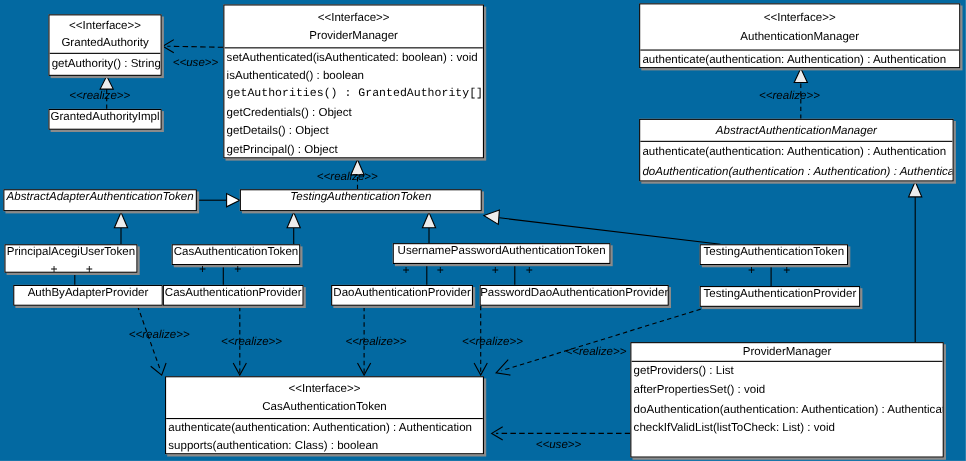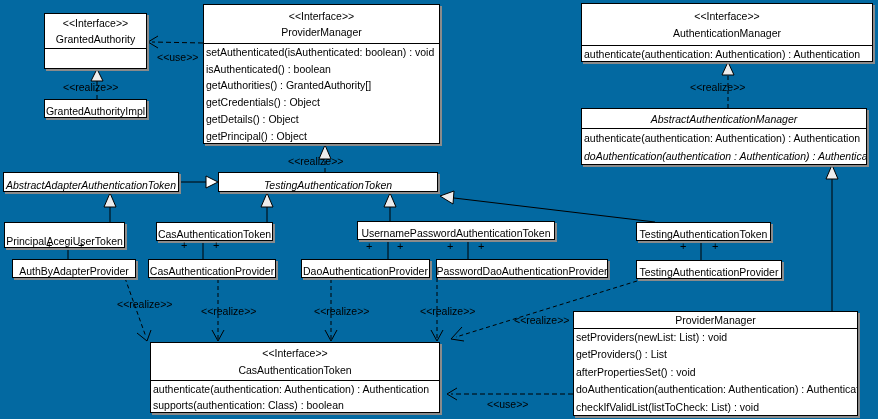--- a/index.html
+++ b/index.html
@@ -14,25 +14,25 @@
     position:absolute;background:#fff;border:1px solid #000;
     box-shadow:2px 2px 0 #8b8b8b;box-sizing:border-box;overflow:hidden;
   }
   .hdr{
     display:flex;flex-direction:column;justify-content:space-evenly;
     align-items:center;border-bottom:1px solid #000;overflow:hidden;
   }
   .st{white-space:nowrap;}
   .nm{white-space:nowrap;}
   .abstract .nm{font-style:italic;}
-  .simple{display:flex;align-items:flex-end;justify-content:center;}
+  .simple{display:flex;align-items:flex-start;justify-content:center;}
   .body{overflow:hidden;}
   .m{white-space:nowrap;padding-left:2px;overflow:hidden;}
   .m.it{font-style:italic;}
-  .rel-label{position:absolute;white-space:nowrap;}
+  .rel-label{position:absolute;white-space:nowrap;font-style:italic;}
   .plus{position:absolute;white-space:nowrap;font-size:11px;}
 </style>
 </head>
 <body>
 
 <div id="canvas">
 
   <svg class="lines" viewBox="0 0 878 419" fill="none" stroke="#000" stroke-width="1">
 
     <g>
@@ -126,35 +126,38 @@
       <line x1="573" y1="394" x2="451" y2="394" stroke-dasharray="5,3"></line>
       <polyline points="457,388 447,394 457,400"></polyline>
     </g>
   </svg>
 
   <div class="box" style="left:44px;top:13px;width:103px;height:56px;">
     <div class="hdr" style="height:34px;">
       <div class="st">&lt;&lt;Interface&gt;&gt;</div>
       <div class="nm">GrantedAuthority</div>
     </div>
+    <div class="body">
+      <div class="m" style="line-height:19px;">getAuthority() : String</div>
+    </div>
   </div>
 
   <div class="box simple" style="left:44px;top:99px;width:103px;height:19px;">
     <div class="nm">GrantedAuthorityImpl</div>
   </div>
 
   <div class="box" style="left:203px;top:4px;width:237px;height:140px;">
     <div class="hdr" style="height:38px;">
       <div class="st">&lt;&lt;Interface&gt;&gt;</div>
       <div class="nm">ProviderManager</div>
     </div>
     <div class="body">
       <div class="m" style="line-height:16.7px;">setAuthenticated(isAuthenticated: boolean) : void</div>
       <div class="m" style="line-height:16.7px;">isAuthenticated() : boolean</div>
-      <div class="m" style="line-height:16.7px;">getAuthorities() : GrantedAuthority[]</div>
+      <div class="m" style="line-height:16.7px;font-family:Liberation Mono, monospace;">getAuthorities() : GrantedAuthority[]</div>
       <div class="m" style="line-height:16.7px;">getCredentials() : Object</div>
       <div class="m" style="line-height:16.7px;">getDetails() : Object</div>
       <div class="m" style="line-height:16.7px;">getPrincipal() : Object</div>
     </div>
   </div>
 
   <div class="box" style="left:581px;top:3px;width:292px;height:59px;">
     <div class="hdr" style="height:41px;">
       <div class="st">&lt;&lt;Interface&gt;&gt;</div>
       <div class="nm">AuthenticationManager</div>
@@ -188,21 +191,21 @@
   <div class="box simple" style="left:156px;top:222px;width:117px;height:19px;">
     <div class="nm">CasAuthenticationToken</div>
   </div>
   <div class="box simple" style="left:357px;top:221px;width:198px;height:19px;">
     <div class="nm">UsernamePasswordAuthenticationToken</div>
   </div>
   <div class="box simple" style="left:636px;top:222px;width:135px;height:19px;">
     <div class="nm">TestingAuthenticationToken</div>
   </div>
 
-  <div class="box simple" style="left:12px;top:259px;width:124px;height:19px;">
+  <div class="box simple" style="left:12px;top:259px;width:136px;height:19px;">
     <div class="nm">AuthByAdapterProvider</div>
   </div>
   <div class="box simple" style="left:301px;top:259px;width:129px;height:19px;">
     <div class="nm">DaoAuthenticationProvider</div>
   </div>
   <div class="box simple" style="left:148px;top:259px;width:128px;height:19px;">
     <div class="nm">CasAuthenticationProvider</div>
   </div>
   <div class="box simple" style="left:636px;top:260px;width:146px;height:19px;">
     <div class="nm">TestingAuthenticationProvider</div>
@@ -220,21 +223,20 @@
       <div class="m" style="line-height:16px;">authenticate(authentication: Authentication) : Authentication</div>
       <div class="m" style="line-height:16px;">supports(authentication: Class) : boolean</div>
     </div>
   </div>
 
   <div class="box" style="left:573px;top:311px;width:285px;height:105px;">
     <div class="hdr" style="height:16px;text-align:center;">
       <div class="nm">ProviderManager</div>
     </div>
     <div class="body">
-      <div class="m" style="line-height:17.4px;">setProviders(newList: List) : void</div>
       <div class="m" style="line-height:17.4px;">getProviders() : List</div>
       <div class="m" style="line-height:17.4px;">afterPropertiesSet() : void</div>
       <div class="m" style="line-height:17.4px;">doAuthentication(authentication: Authentication) : Authentication</div>
       <div class="m" style="line-height:17.4px;">checkIfValidList(listToCheck: List) : void</div>
     </div>
   </div>
 
   <div class="rel-label" style="left:157px;top:51px;">&lt;&lt;use&gt;&gt;</div>
   <div class="rel-label" style="left:63px;top:81px;">&lt;&lt;realize&gt;&gt;</div>
   <div class="rel-label" style="left:288px;top:155px;">&lt;&lt;realize&gt;&gt;</div>

